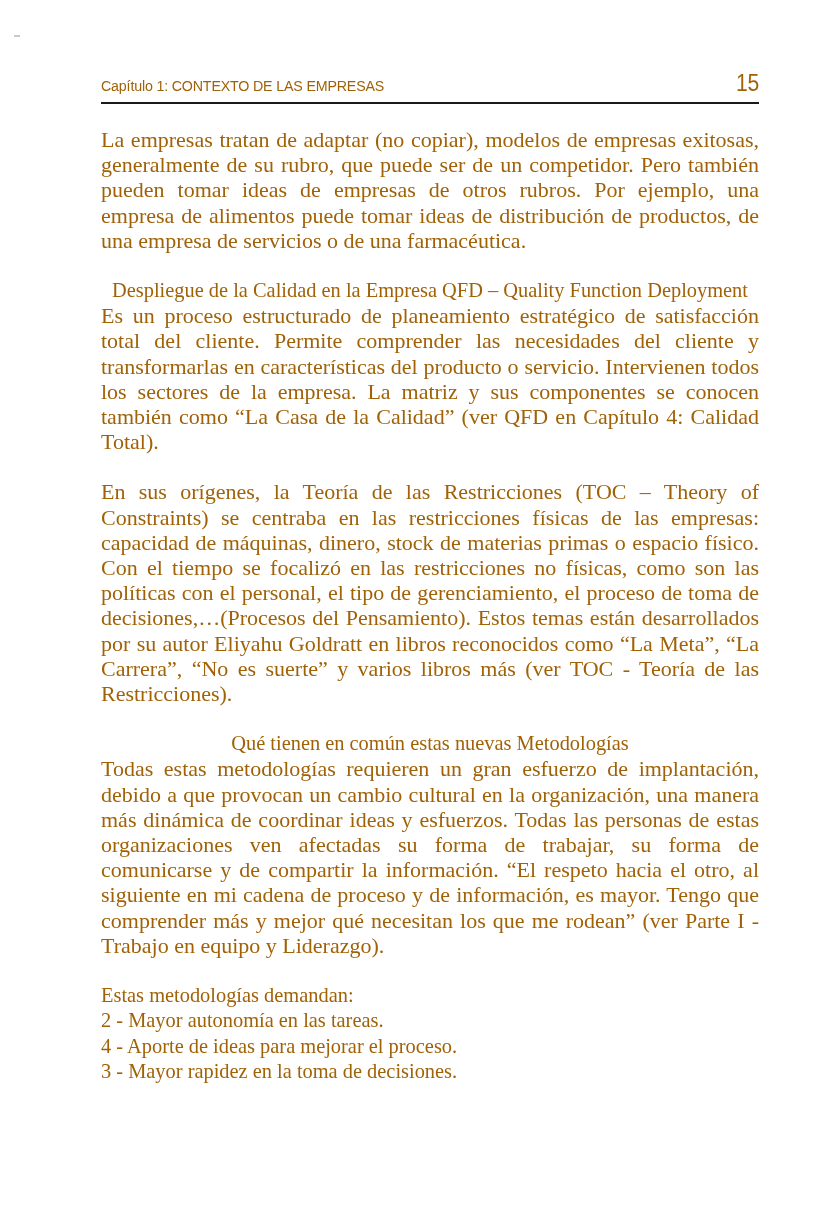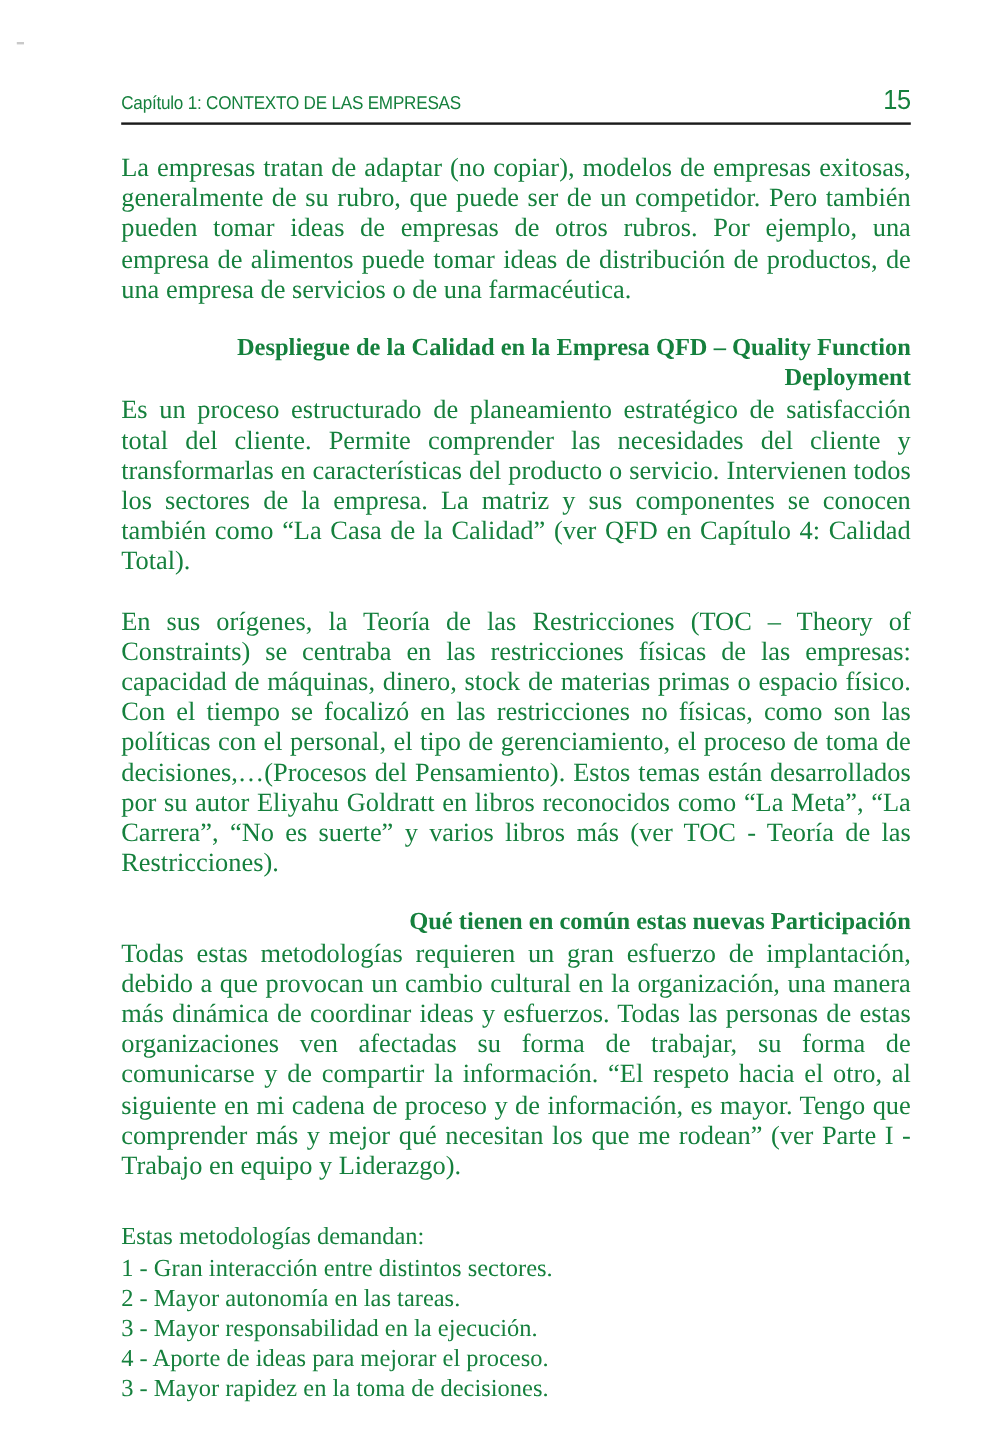--- a/index.html
+++ b/index.html
@@ -7,21 +7,21 @@
     padding: 0;
     background: #ffffff;
   }
   .page {
     position: relative;
     width: 827px;
     height: 1211px;
     background: #ffffff;
     overflow: hidden;
     font-family: "Liberation Serif", "DejaVu Serif", serif;
-    color: #15803d;
+    color: #a16207;
   }
   .scan-speck {
     position: absolute;
     left: 14px;
     top: 35px;
     width: 6px;
     height: 2px;
     background: #c9c9c9;
   }
   .content {
@@ -64,31 +64,31 @@
     text-justify: inter-word;
     hyphens: none;
   }
   p.para.last-flush {
     text-align-last: left;
   }
   h2.heading {
     margin: 0;
     font-size: 20.4px;
     line-height: 25.2px;
-    font-weight: bold;
-    text-align: right;
+    font-weight: normal;
+    text-align: center;
   }
   .sec {
     margin-top: 25px;
   }
   .sec .heading + .para {
     margin-top: 0;
   }
   .list-block {
-    margin-top: 36px;
+    margin-top: 25px;
   }
   .list-lead {
     margin: 0;
     font-size: 20.4px;
     line-height: 25.2px;
   }
   ol.demands {
     margin: 0;
     padding: 0;
     list-style: none;
@@ -120,29 +120,27 @@
     <div class="sec">
       <h2 class="heading">Despliegue de la Calidad en la Empresa  QFD – Quality Function Deployment</h2>
       <p class="para last-flush">Es un proceso estructurado de planeamiento estratégico de satisfacción total del cliente. Permite comprender las necesidades del cliente y transformarlas en características del producto o servicio. Intervienen todos los sectores de la empresa. La matriz y sus componentes se conocen también como “La Casa de la Calidad” (ver QFD en Capítulo 4: Calidad Total).</p>
     </div>
 
     <div class="sec">
       <p class="para last-flush">En sus orígenes, la Teoría de las Restricciones (TOC – Theory of Constraints) se centraba en las restricciones físicas de las empresas: capacidad de máquinas, dinero, stock de materias primas o espacio físico. Con el tiempo se focalizó en las restricciones no físicas, como son las políticas con el personal,  el tipo de gerenciamiento, el proceso de toma de decisiones,…(Procesos del Pensamiento). Estos temas están desarrollados por su autor Eliyahu Goldratt en libros reconocidos como “La Meta”, “La Carrera”,  “No es suerte” y varios libros más (ver TOC - Teoría de las Restricciones).</p>
     </div>
 
     <div class="sec">
-      <h2 class="heading">Qué tienen en común  estas nuevas Participación</h2>
+      <h2 class="heading">Qué tienen en común  estas nuevas Metodologías</h2>
       <p class="para last-flush">Todas estas metodologías requieren un gran esfuerzo de implantación, debido a que provocan un cambio cultural en la organización, una manera más dinámica de coordinar ideas y esfuerzos. Todas las personas de estas organizaciones ven afectadas su forma de trabajar, su forma de comunicarse y de compartir la información. “El respeto hacia el otro, al siguiente en mi cadena de proceso y de información, es mayor. Tengo que comprender más y mejor qué necesitan los que me rodean” (ver Parte I - Trabajo en equipo y Liderazgo).</p>
     </div>
 
     <div class="list-block">
       <p class="list-lead">Estas metodologías demandan:</p>
       <ol class="demands">
-        <li>1 - Gran interacción entre distintos sectores.</li>
         <li>2 - Mayor autonomía en las tareas.</li>
-        <li>3 - Mayor responsabilidad en la ejecución.</li>
         <li>4 - Aporte de ideas para mejorar el proceso.</li>
         <li>3 - Mayor rapidez en la toma de decisiones.</li>
       </ol>
     </div>
 
   </div>
 </div>
 
 </body></html>

